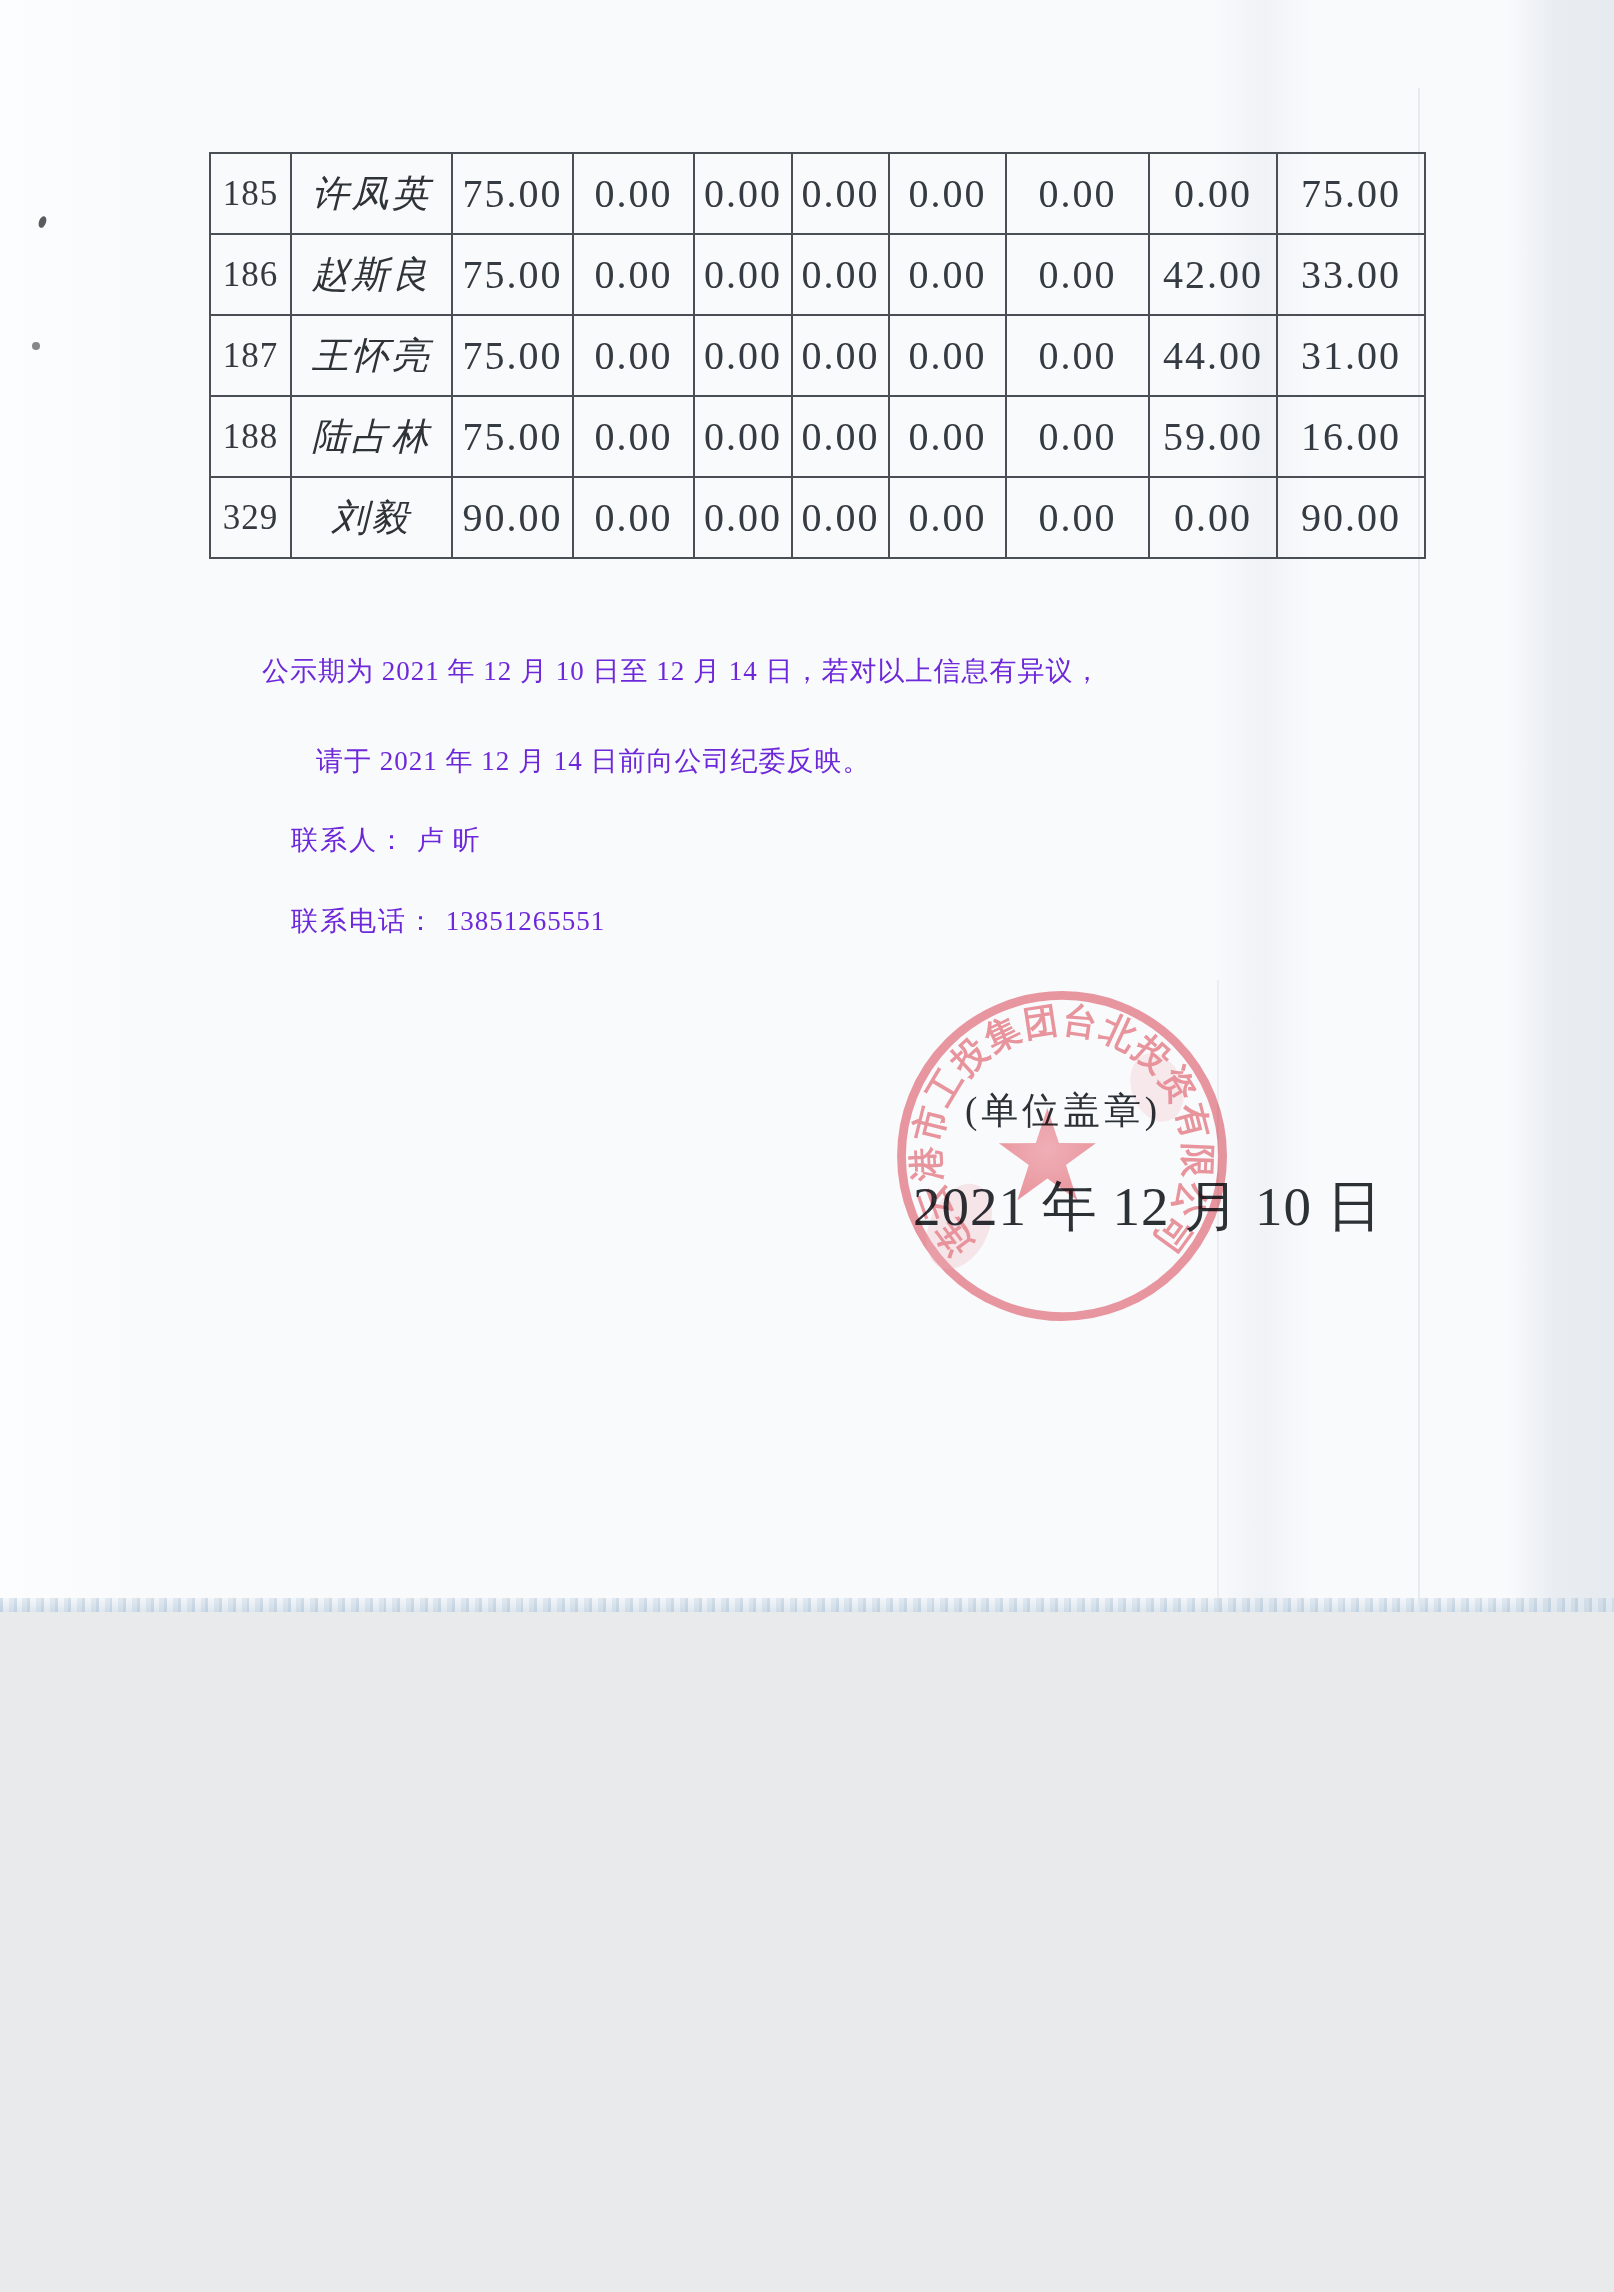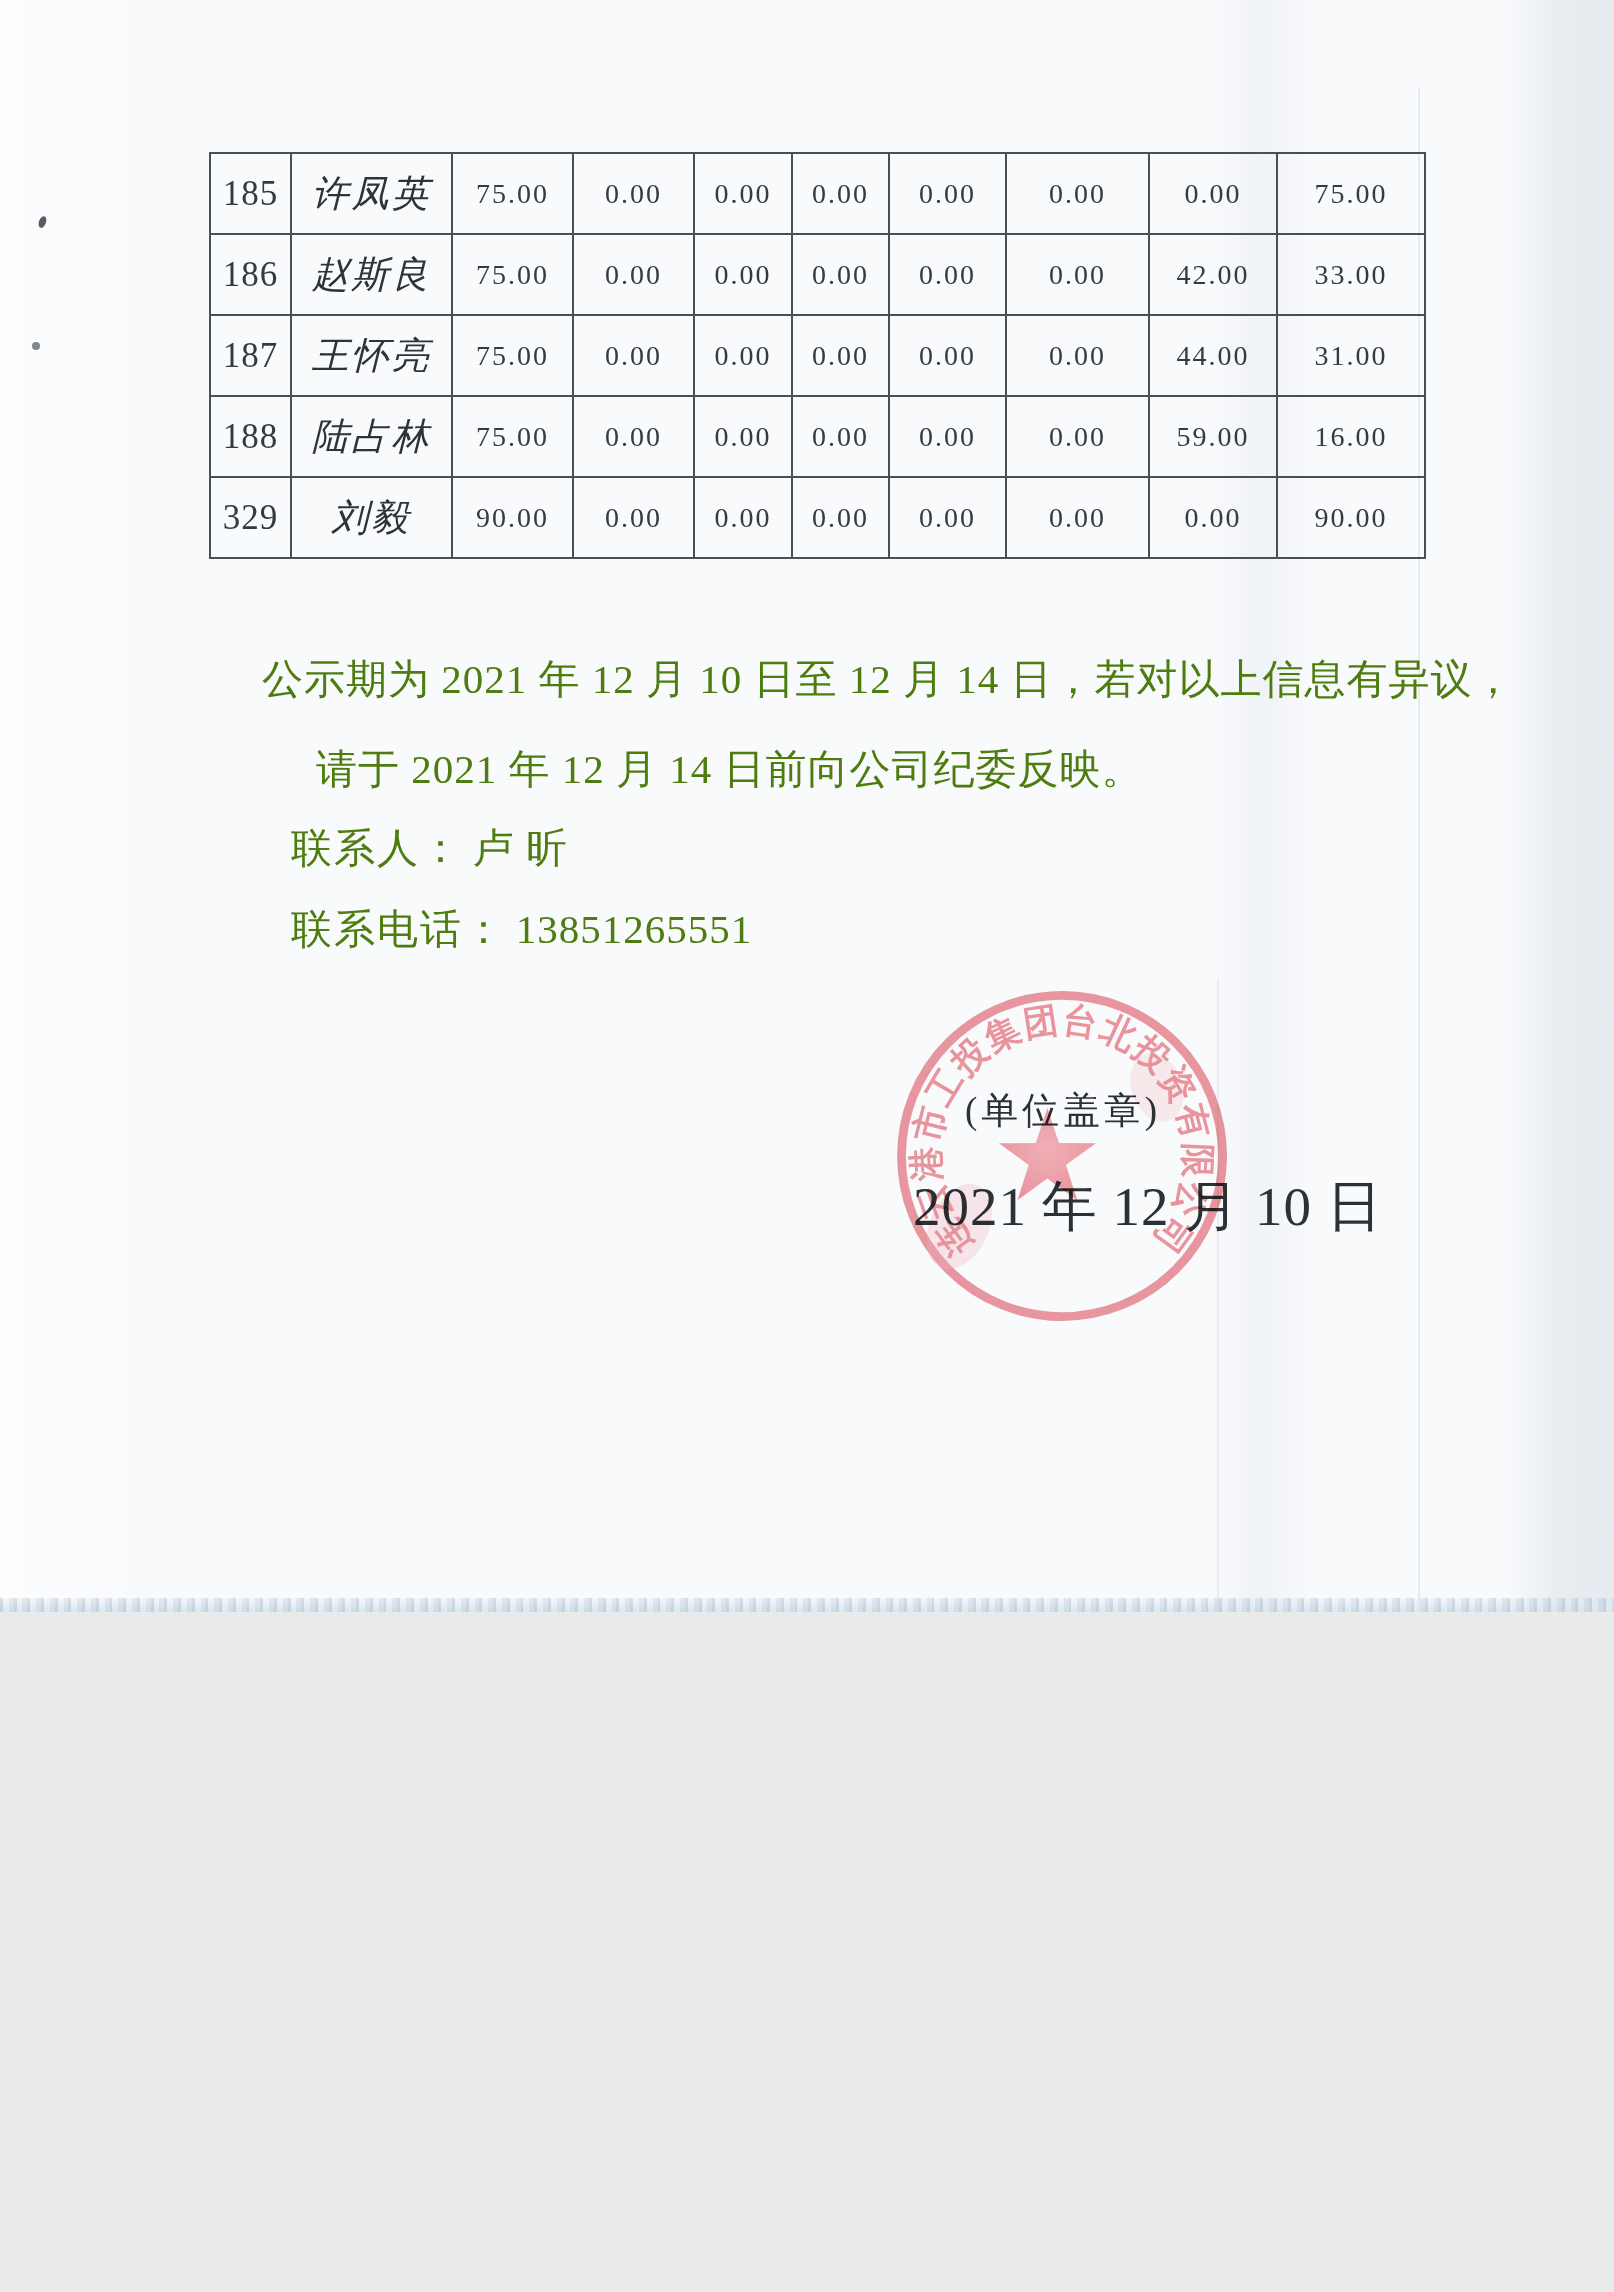--- a/index.html
+++ b/index.html
@@ -34,27 +34,27 @@
     border-collapse:collapse;table-layout:fixed;
   }
   #score-table td{
     border:2px solid #4a4f56;
     text-align:center;vertical-align:middle;
     padding:0;overflow:hidden;white-space:nowrap;
   }
   #score-table tr{height:81px;}
   td.c-no{font-size:35px;letter-spacing:1px;color:#343a40;}
   td.c-name{font-size:37px;letter-spacing:2.9px;color:#2e3338;font-family:"Liberation Serif","DejaVu Serif",serif;font-style:italic;}
-  td.c-num{font-size:28px;letter-spacing:2px;color:#353b42;}
+  td.c-num{font-size:40px;letter-spacing:2px;color:#353b42;}
 
   
   .doc-line{
     position:absolute;
-    font-size:41px;line-height:1.15;
-    letter-spacing:1px;color:#4d7c0f;white-space:nowrap;
+    font-size:27px;line-height:1.15;
+    letter-spacing:1px;color:#6d28d9;white-space:nowrap;
   }
   #notice-line1{left:262px;top:656px;}
   #notice-line2{left:316px;top:746px;}
   #contact-line{left:291px;top:825px;text-align:right;}
   #phone-line{left:291px;top:906px;}
   .lbl{letter-spacing:2px;}
   .val{margin-left:9.8px;}
 
   
   #seal-caption{position:absolute;left:965px;top:1086px;font-size:37px;letter-spacing:3.9px;color:#2c3136;z-index:2;}

